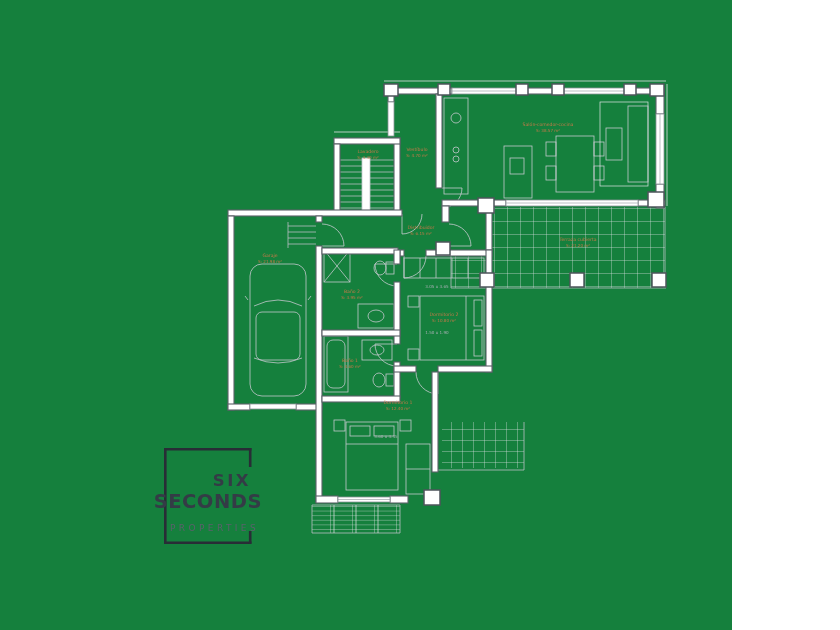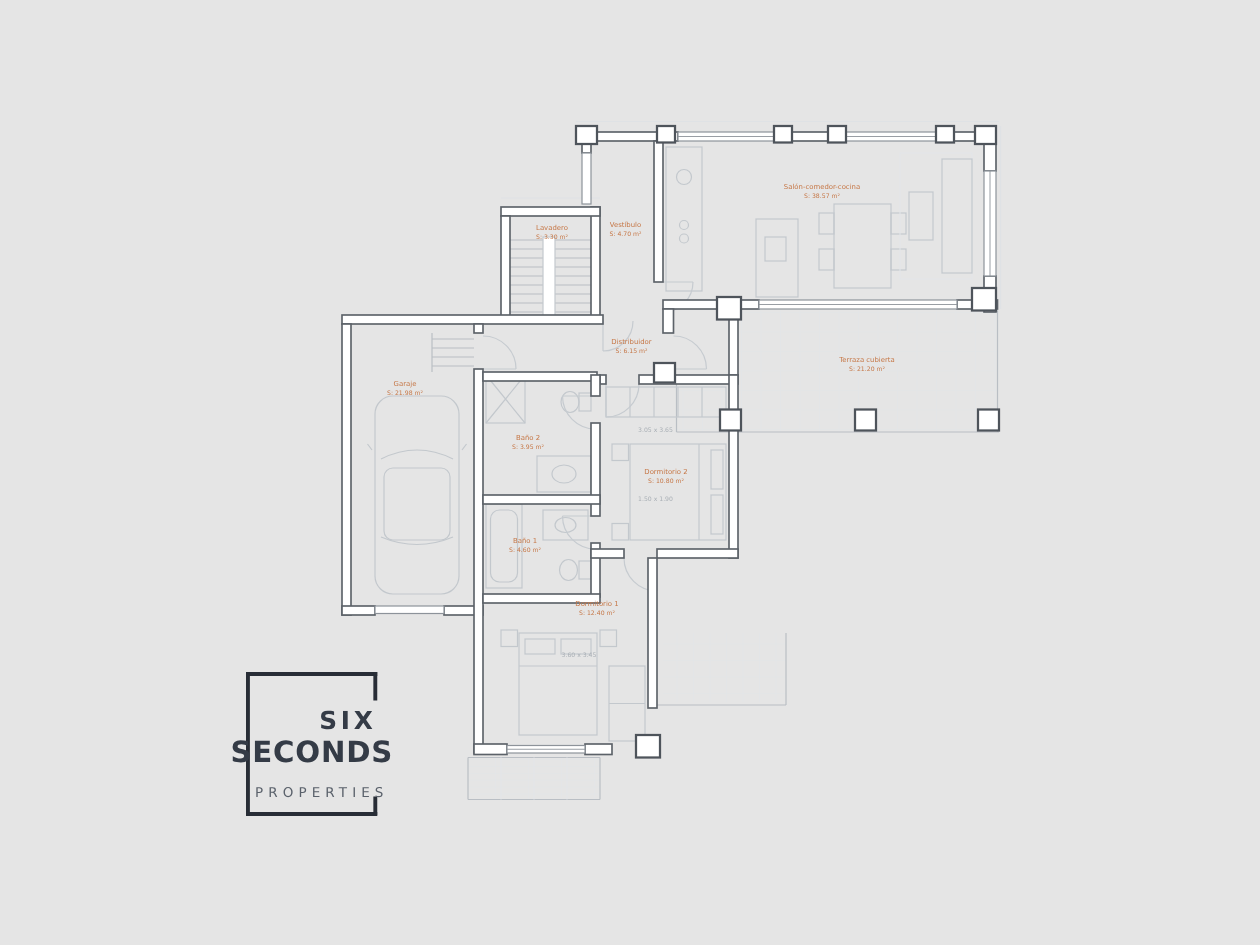--- a/index.html
+++ b/index.html
@@ -1,17 +1,17 @@
 <!DOCTYPE html>
 <html><head>
 <meta charset="utf-8">
 <style>
   html,body{margin:0;padding:0;background:#ffffff;width:840px;height:630px;overflow:hidden;
     font-family:"DejaVu Sans",sans-serif;}
-  .page{position:relative;width:840px;height:630px;background:#e5e5e5;}
+  .page{position:relative;width:732px;height:630px;background:#15803d;}
   svg{position:absolute;left:0;top:0;}
   .wall{fill:#ffffff;stroke:#5c6269;stroke-width:1.1;}
   .pillar{fill:#ffffff;stroke:#4e545b;stroke-width:1.5;}
   .win{fill:#ffffff;stroke:#8d939a;stroke-width:0.8;}
   .winline{stroke:#8d939a;stroke-width:0.6;fill:none;}
   .thin{stroke:#b9bec4;stroke-width:0.8;fill:none;}
   .furn{stroke:#c3c8cd;stroke-width:0.8;fill:none;}
   .furnf{stroke:#c3c8cd;stroke-width:0.8;fill:#ffffff;}
   .door{stroke:#c6cbd0;stroke-width:0.8;fill:none;}
   .tileline{stroke:#e2e5e8;stroke-width:0.7;fill:none;}

